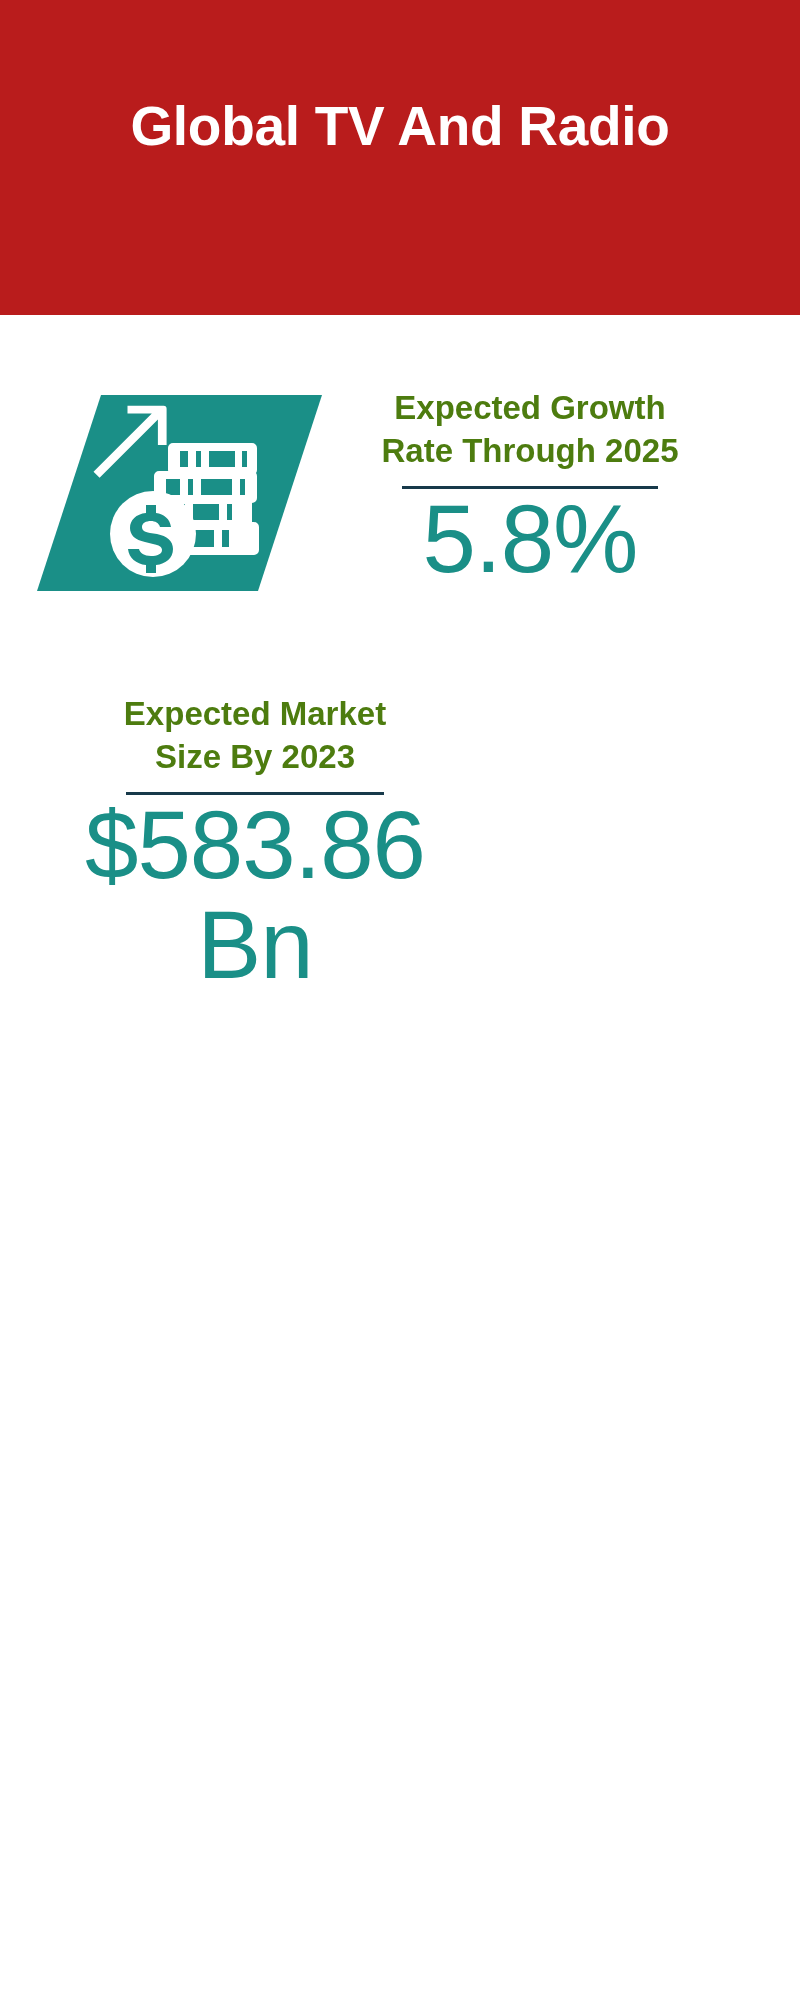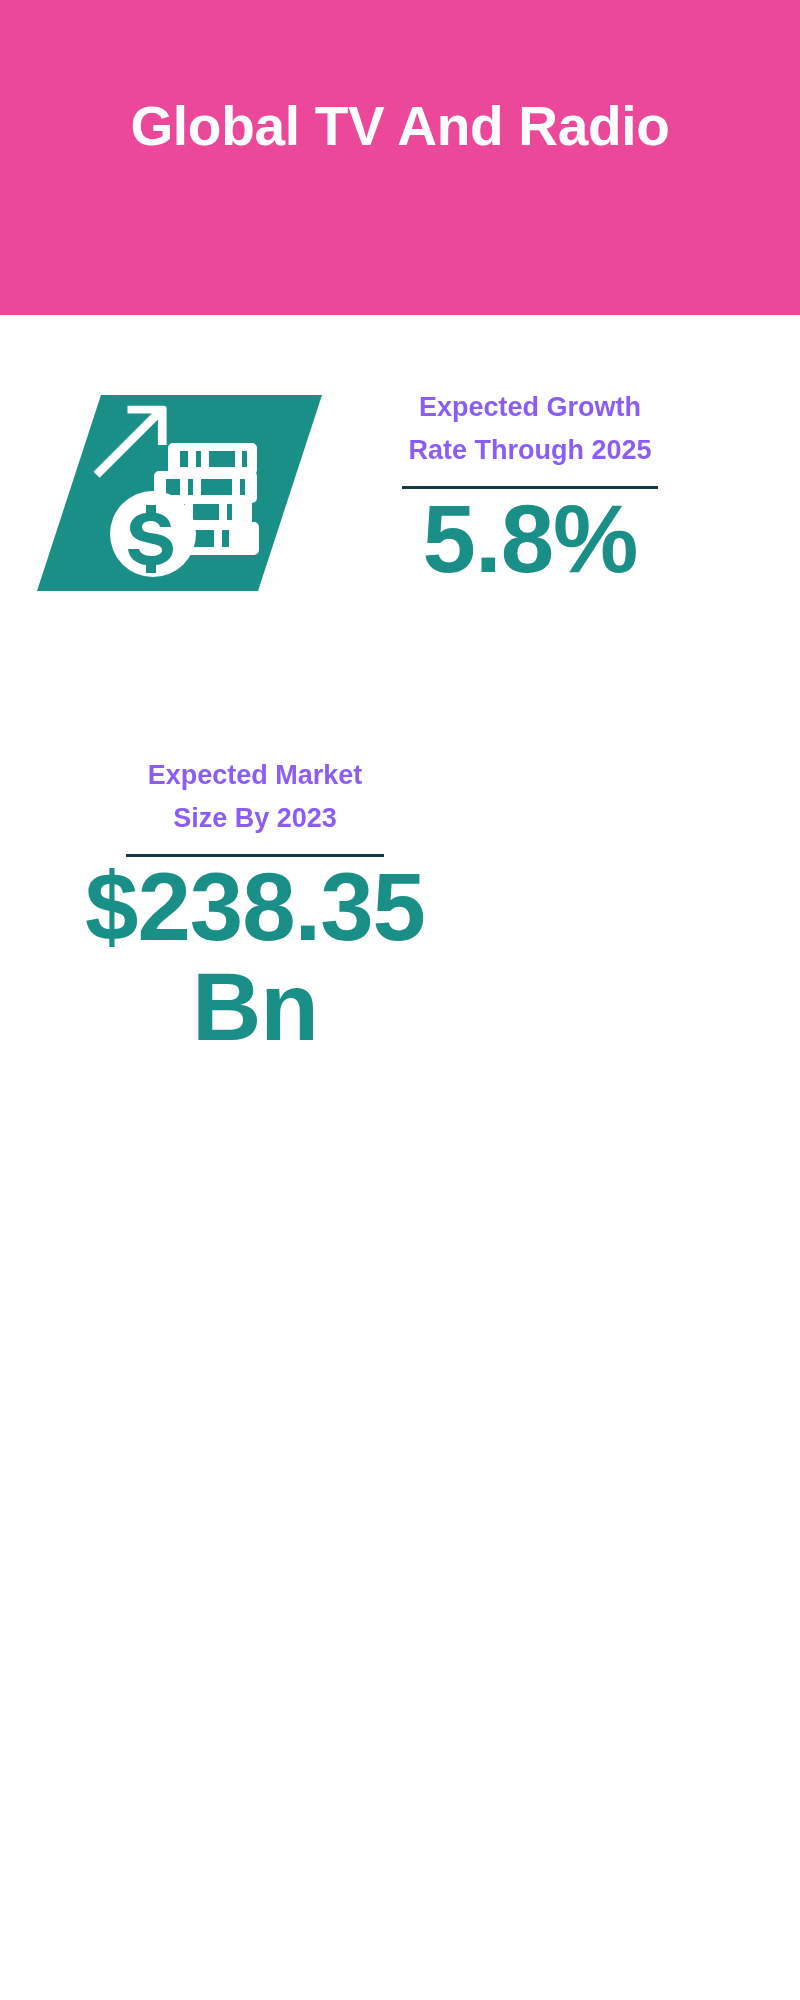--- a/index.html
+++ b/index.html
@@ -1,32 +1,32 @@
 <!DOCTYPE html>
 <html><head>
 <meta charset="utf-8">
 <style>
   html,body{margin:0;padding:0;}
   body{width:800px;height:2000px;background:#ffffff;font-family:"Liberation Sans",sans-serif;overflow:hidden;}
   .page{position:relative;width:800px;height:2000px;background:#ffffff;}
 
   
-  .header{position:absolute;left:0;top:0;width:800px;height:315px;background:#ec4899;}
+  .header{position:absolute;left:0;top:0;width:800px;height:315px;background:#b91c1c;}
   .header .title{position:absolute;left:0;top:96px;width:800px;text-align:center;color:#ffffff;font-size:55px;font-weight:bold;line-height:60px;letter-spacing:-0.3px;}
 
   
   .stat-text{position:absolute;text-align:center;}
-  .stat-label{color:#8b5cf6;font-size:27px;font-weight:bold;line-height:43px;}
+  .stat-label{color:#4d7c0f;font-size:33px;font-weight:bold;line-height:43px;}
   .stat-rule{height:3px;background:#17394a;margin:14px auto 0 auto;}
-  .stat-value{color:#1a8f87;font-size:96px;font-weight:bold;line-height:100px;letter-spacing:-1px;}
+  .stat-value{color:#1a8f87;font-size:96px;font-weight:normal;line-height:100px;letter-spacing:-1px;}
 
   
   #stat1-text{left:330px;top:386px;width:400px;}
   #stat1-text .stat-rule{width:256px;}
-  #stat2-text{left:55px;top:754px;width:400px;}
+  #stat2-text{left:55px;top:692px;width:400px;}
   #stat2-text .stat-rule{width:258px;}
   #stat1-icon{position:absolute;left:30px;top:390px;}
   #stat2-icon{position:absolute;left:480px;top:740px;}
   svg{display:block;}
 </style>
 </head>
 <body>
 
 <div class="page">
 
@@ -73,17 +73,17 @@
     </div>
     <div class="stat-rule"></div>
     <div class="stat-value">5.8%</div>
   </div>
 
   <div class="stat-text" id="stat2-text">
     <div class="stat-label">
       <span>Expected Market</span><br><span>Size By 2023</span>
     </div>
     <div class="stat-rule"></div>
-    <div class="stat-value">$238.35 Bn</div>
+    <div class="stat-value">$583.86 Bn</div>
   </div>
   <div id="stat2-icon"></div>
 
 </div>
 
 </body></html>

